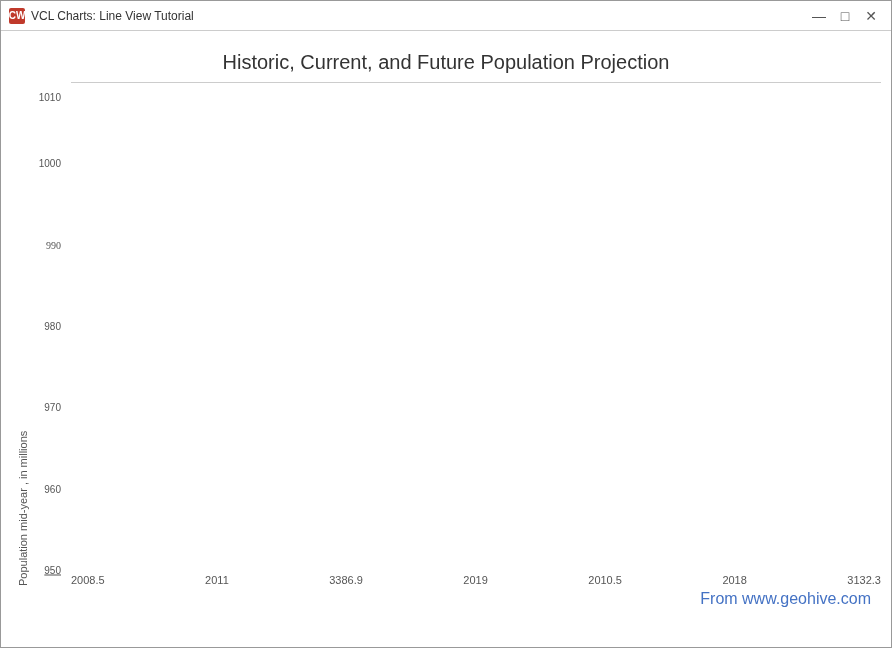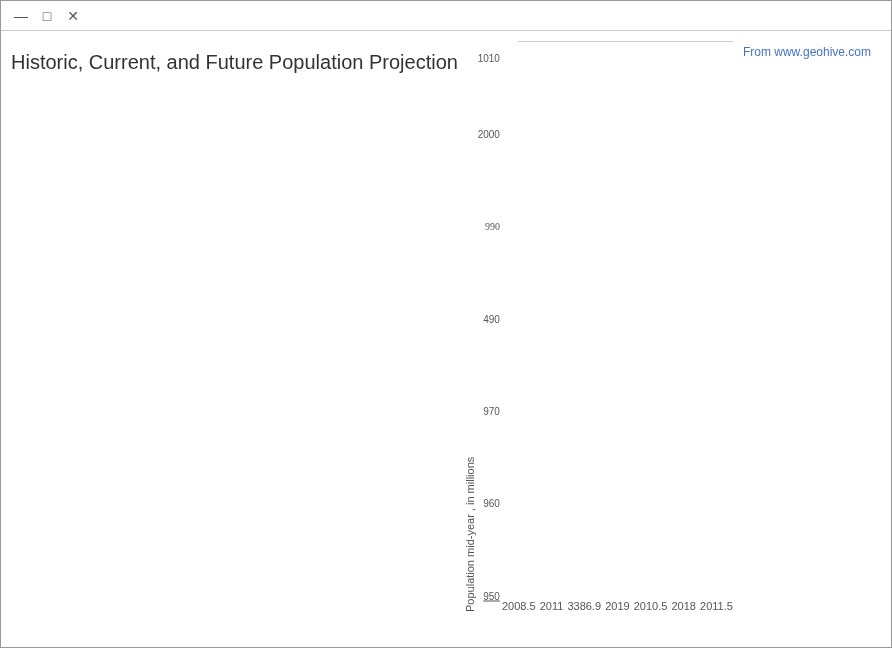--- a/index.html
+++ b/index.html
@@ -65,20 +65,21 @@
       display: flex;
       align-items: center;
       justify-content: center;
     }
     .chart-container {
       flex: 1;
       background: white;
       padding: 10px 10px 35px 10px;
       position: relative;
       display: flex;
+      flex-direction: column;
     }
     .chart-title {
       text-align: center;
       font-size: 20px;
       font-weight: normal;
       color: #333;
       margin-bottom: 8px;
       margin-top: 10px;
     }
     .chart-area {
@@ -97,22 +98,22 @@
       width: 20px;
       white-space: nowrap;
     }
     .chart-plot {
       flex: 1;
       position: relative;
       border-left: 1px solid #ccc;
       border-bottom: 1px solid #ccc;
     }
     .attribution {
-      text-align: center;
-      font-size: 12px;
+      text-align: right;
+      font-size: 16px;
       color: #4472c4;
       padding: 4px 10px;
     }
     .hatch-region {
       position: absolute;
       top: 0;
       bottom: 0;
       background-image: repeating-linear-gradient(
         135deg,
         rgba(180,180,180,0.3) 0px,
@@ -124,21 +125,21 @@
     }
     .grid-line-v {
       position: absolute;
       top: 0;
       bottom: 0;
       width: 1px;
       background: rgba(200,200,200,0.6);
     }
     .y-tick-label {
       position: absolute;
-      right: 16px;
+      right: 8px;
       font-size: 10px;
       color: #555;
       transform: translateY(50%);
     }
     .point-label {
       position: absolute;
       font-size: 11px;
       color: #4caf50;
     }
     svg.chart-svg {
@@ -148,41 +149,45 @@
       width: 100%;
       height: 100%;
       overflow: visible;
     }
   </style>
 </head>
 <body>
 
 <div class="window">
   <div class="title-bar">
+    <div class="title-bar-left">
+      <div class="title-bar-icon">CW</div>
+      <span class="title-bar-text">VCL Charts: Line View Tutorial</span>
+    </div>
     <div class="title-bar-controls">
       <button class="title-bar-btn">—</button>
       <button class="title-bar-btn">□</button>
       <button class="title-bar-btn close">✕</button>
     </div>
   </div>
 
   <div class="chart-container">
     <div class="chart-title">Historic, Current, and Future Population Projection</div>
     <div class="chart-area">
       <div class="y-axis-label">Population mid-year , in millions</div>
       <div style="position:relative; flex:1; display:flex; flex-direction:column;">
         <div style="flex:1; position:relative; margin-left:40px;">
 
           <div style="position:absolute; left:-38px; top:0; bottom:0; width:36px;">
             <span class="y-tick-label" style="bottom: 0%; text-decoration: underline;">950</span>
             <span class="y-tick-label" style="bottom: 16.67%;">960</span>
             <span class="y-tick-label" style="bottom: 33.33%; margin-left: 16px;">970</span>
-            <span class="y-tick-label" style="bottom: 50%;">490</span>
+            <span class="y-tick-label" style="bottom: 50%;">980</span>
             <span class="y-tick-label" style="bottom: 66.67%; font-family: Liberation Serif, serif;">990</span>
-            <span class="y-tick-label" style="bottom: 83.33%;">2000</span>
+            <span class="y-tick-label" style="bottom: 83.33%;">1000</span>
             <span class="y-tick-label" style="bottom: 97%;">1010</span>
           </div>
 
           <div class="chart-plot" id="chart-plot" style="position:relative; overflow:hidden;">
 
             <div class="grid-line-v" style="left: 0%;"></div>
             <div class="grid-line-v" style="left: 16.67%;"></div>
             <div class="grid-line-v" style="left: 33.33%;"></div>
             <div class="grid-line-v" style="left: 50%;"></div>
             <div class="grid-line-v" style="left: 66.67%;"></div>
@@ -204,27 +209,27 @@
               <circle cx="380" cy="230" r="5" fill="#27ae60" stroke="#27ae60"></circle>
             </svg>
 
             <div class="point-label" style="left: 51%; bottom: 52%; transform: translateY(50%);">
               <span>982</span>
             </div>
 
           </div>
         </div>
 
-        <div style="display:flex; justify-content:space-between; margin-left:24px; padding-top:4px; font-size:11px; color:#555;">
+        <div style="display:flex; justify-content:space-between; margin-left:40px; padding-top:4px; font-size:11px; color:#555;">
           <span>2008.5</span>
           <span>2011</span>
           <span>3386.9</span>
           <span>2019</span>
           <span>2010.5</span>
           <span>2018</span>
-          <span>2011.5</span>
+          <span>3132.3</span>
         </div>
       </div>
     </div>
 
     <div class="attribution">From www.geohive.com</div>
   </div>
 </div>
 
 </body></html>

